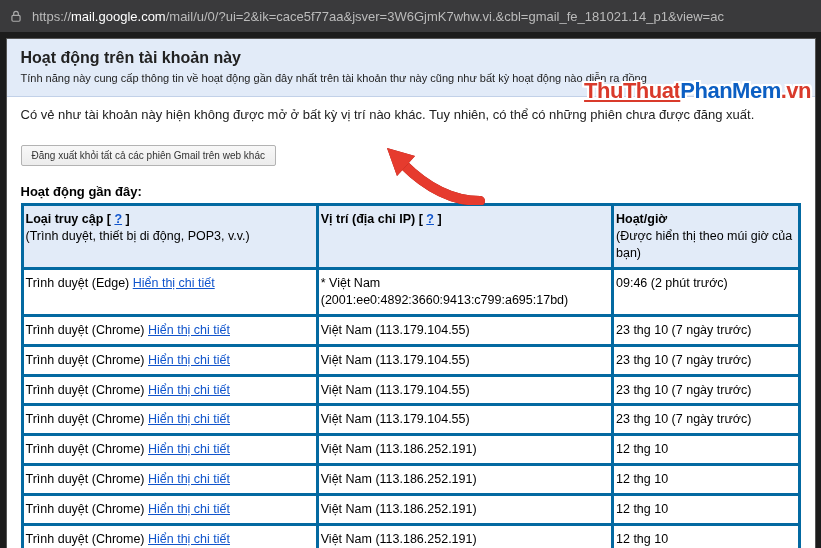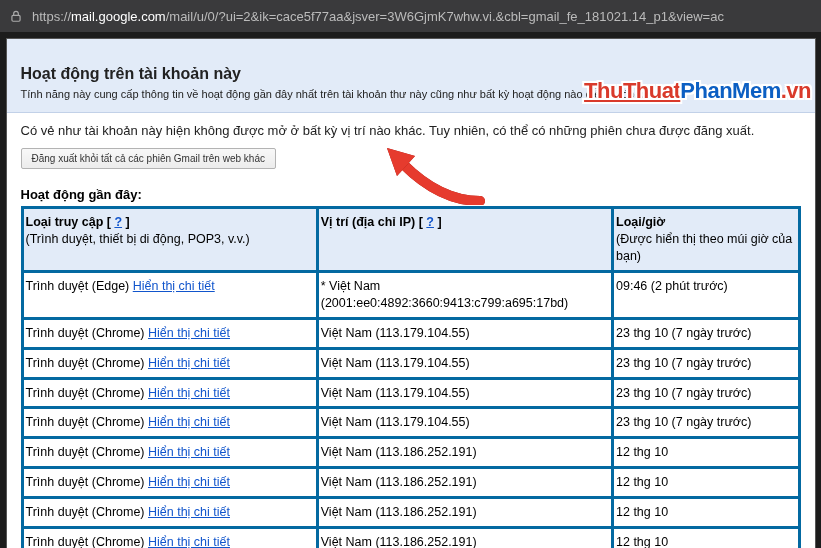--- a/index.html
+++ b/index.html
@@ -36,37 +36,37 @@
     .url-text .domain { color: #fff; }
     .page-wrap {
       background: #fff;
       width: 810px;
       margin: 6px auto 0;
       border: 1px solid #555;
     }
     .header-section {
       background: #e2ebf8;
       border-bottom: 1px solid #c2d1e8;
-      padding: 26px 14px 10px 14px;
+      padding: 10px 14px 10px 14px;
     }
     .header-title {
       font-size: 16px;
       font-weight: bold;
       color: #222;
       margin-bottom: 4px;
     }
     .header-desc {
       font-size: 11px;
       color: #222;
       line-height: 1.4;
     }
     .header-desc .indent { margin-left: 34px; display: inline-block; }
     .link { color: #1155cc; text-decoration: underline; cursor: pointer; }
     .content-pad { padding: 10px 14px 0 14px; }
-    .info-line { font-size: 13px; margin-bottom: 10px; color: #222; }
+    .info-line { font-size: 13px; margin-bottom: 23px; color: #222; }
     .signout-btn {
       background: linear-gradient(#f8f8f8,#ececec);
       border: 1px solid #b3b3b3;
       border-radius: 2px;
       padding: 4px 10px;
       font-size: 10px;
       cursor: pointer;
       color: #333;
     }
     .arrow-overlay {
@@ -154,21 +154,21 @@
       <thead>
         <tr>
           <th class="col-access">
             <span>Loại truy cập</span> [ <a class="link">?</a> ]
             <span class="subhead">(Trình duyệt, thiết bị di động, POP3, v.v.)</span>
           </th>
           <th class="col-loc">
             <span>Vị trí (địa chỉ IP)</span> [ <a class="link">?</a> ]
           </th>
           <th class="col-date">
-            <span>Loại/giờ</span>
+            <span>Hoạt/giờ</span>
             <span class="subhead">(Được hiển thị theo múi giờ của bạn)</span>
           </th>
         </tr>
       </thead>
       <tbody id="activity-body">
           <tr>
             <td><span>Trình duyệt (Edge) </span><a class="link">Hiển thị chi tiết</a></td>
             <td>* Việt Nam<br>(2001:ee0:4892:3660:9413:c799:a695:17bd)</td>
             <td>09:46 (2 phút trước)</td>
           </tr>

